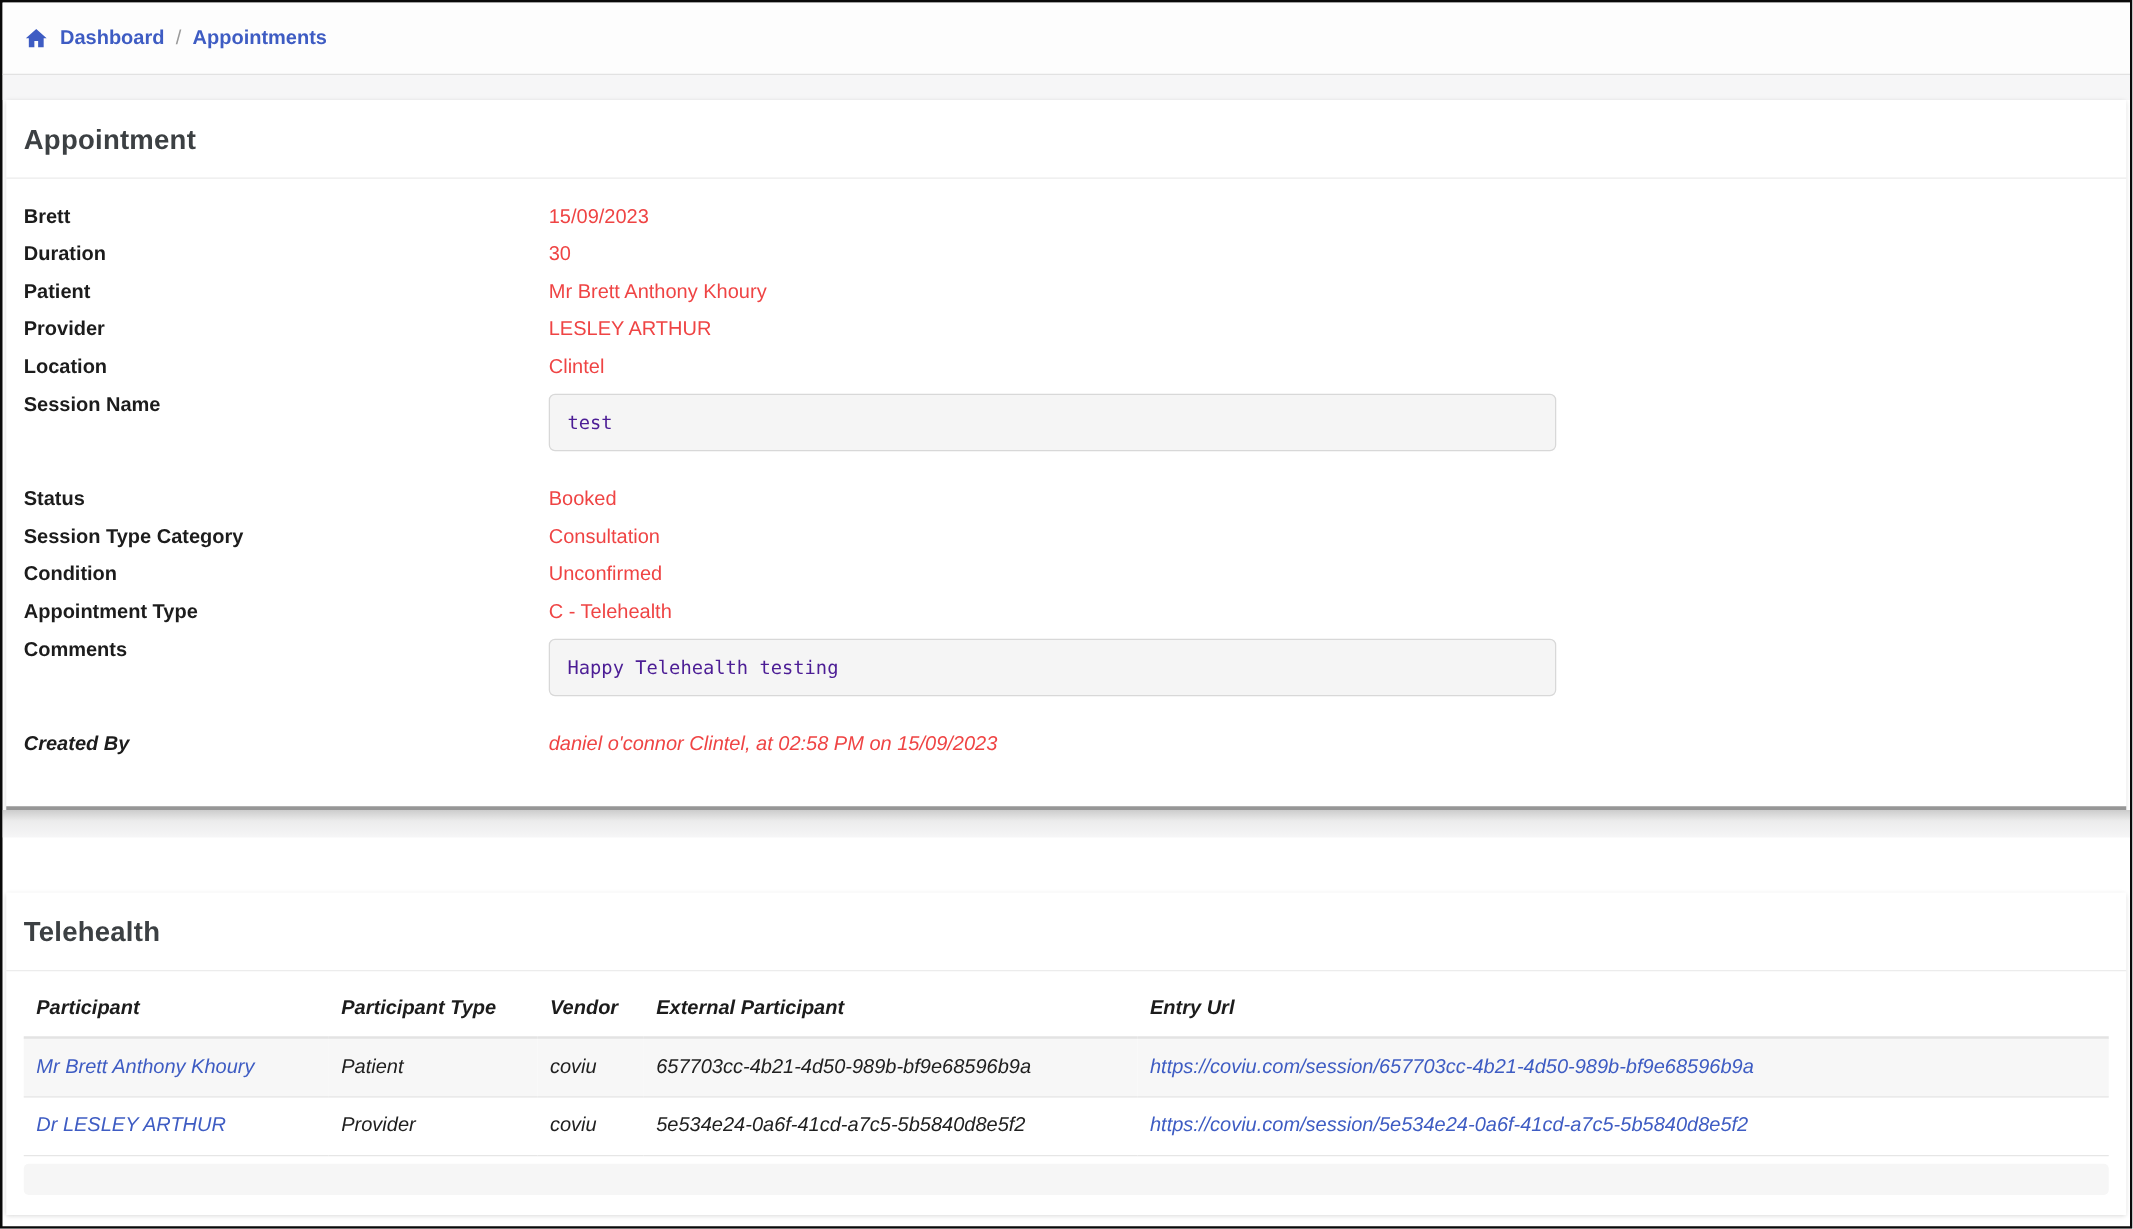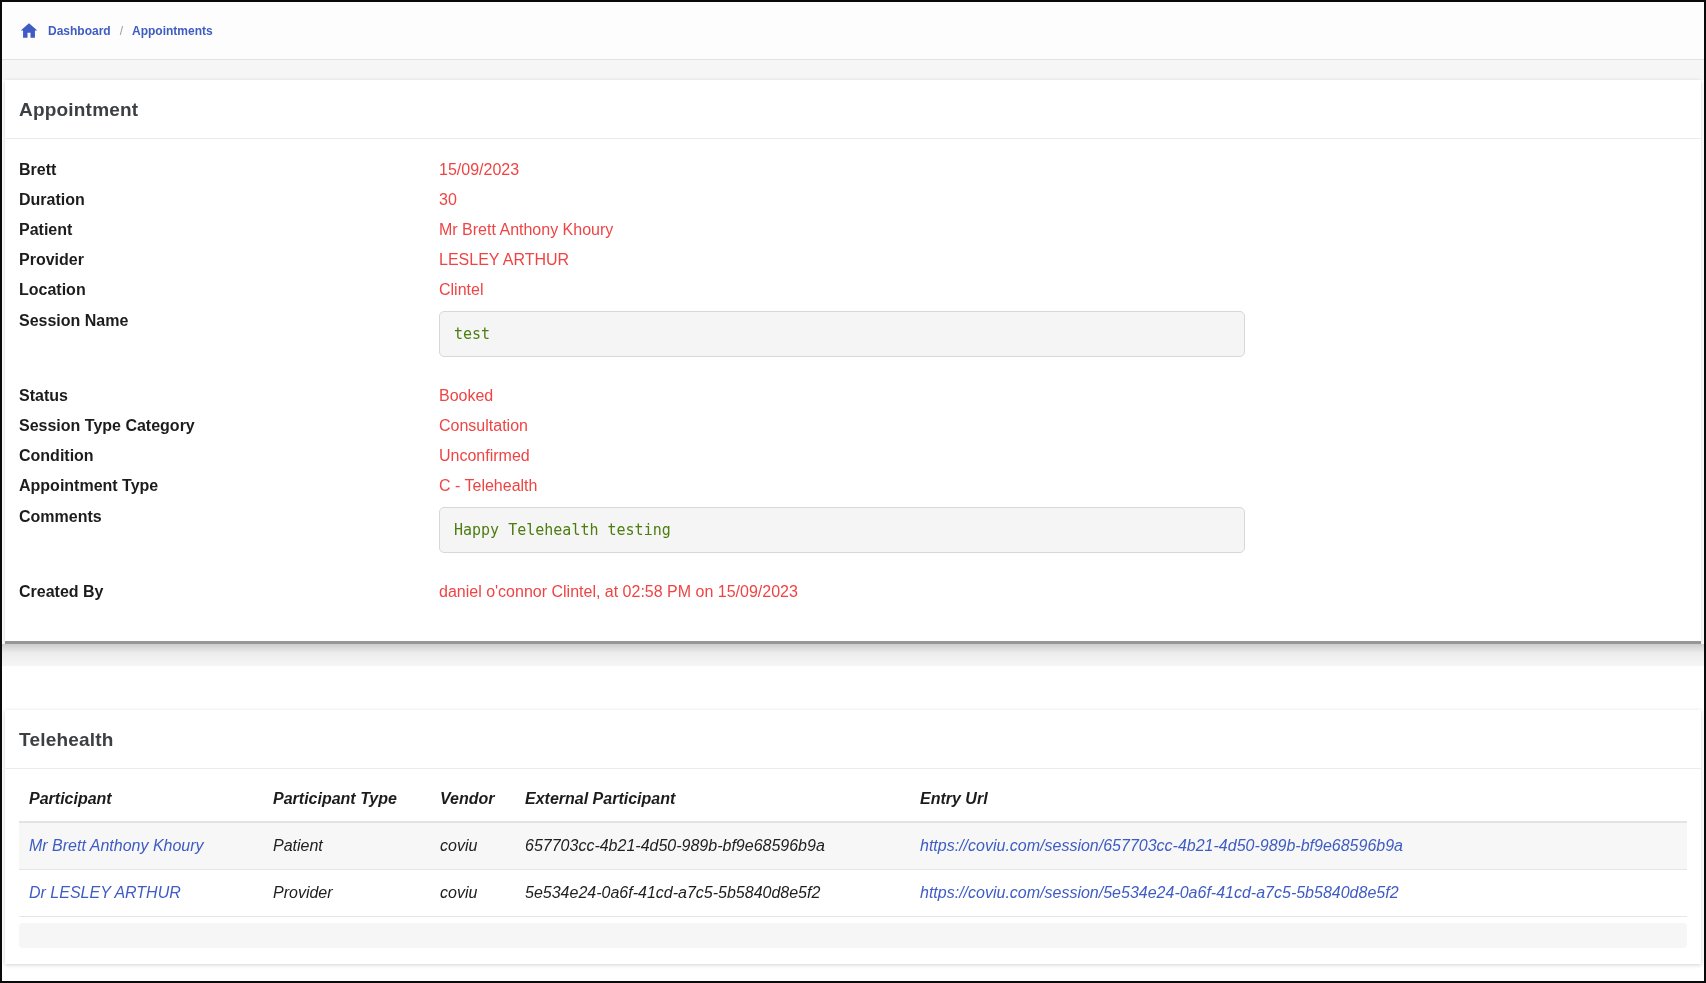--- a/index.html
+++ b/index.html
@@ -25,21 +25,21 @@
     background: #fdfdfd;
     border-bottom: 1px solid #e2e2e2;
     display: flex;
     align-items: center;
     padding: 0 17px;
   }
   .breadcrumb {
     display: flex;
     align-items: center;
     gap: 9px;
-    font-size: 12px;
+    font-size: 16px;
     font-weight: 700;
   }
   .crumb-link {
     color: #3e5cc3;
     text-decoration: none;
     cursor: pointer;
   }
   .crumb-sep { color: #9a9a9a; font-weight: 400; }
   .home-icon { display: inline-flex; align-items: center; }
 
@@ -52,21 +52,21 @@
   .card {
     background: #ffffff;
     margin: 0 3px;
     box-shadow: 0 1px 4px rgba(0,0,0,0.18);
   }
   .card-header {
     padding: 19px 14px 17px 14px;
     border-bottom: 1px solid #ececec;
   }
   .card-title {
-    font-size: 19px;
+    font-size: 22px;
     font-weight: 700;
     color: #3c4043;
     letter-spacing: 0.2px;
   }
 
   
   .appointment-card { border-bottom: 3px solid #969696; }
   .fields { padding: 16px 14px 34px 14px; }
   .field-row {
     display: grid;
@@ -81,24 +81,24 @@
   .field-row.boxed { padding: 6px 0 6px 0; margin-bottom: 18px; }
   .box-input {
     width: 806px;
     height: 46px;
     background: #f5f5f5;
     border: 1px solid #d8d8d8;
     border-radius: 5px;
     padding: 0 14px;
     font-family: "DejaVu Sans Mono", monospace;
     font-size: 15px;
-    color: #4d7c0f;
+    color: #4c1d95;
     outline: none;
   }
-  .field-row.created-by { margin-top: 4px; }
+  .field-row.created-by { margin-top: 4px; font-style: italic; }
 
   .divider-shadow {
     height: 22px;
     background: linear-gradient(to bottom, #cccccc 0%, #ececec 40%, #f6f6f7 100%);
   }
 
   
   .telehealth-card { padding-bottom: 16px; margin-top: 44px; }
   .table-wrap { padding: 6px 14px 0 14px; font-style: italic; }
   table {

